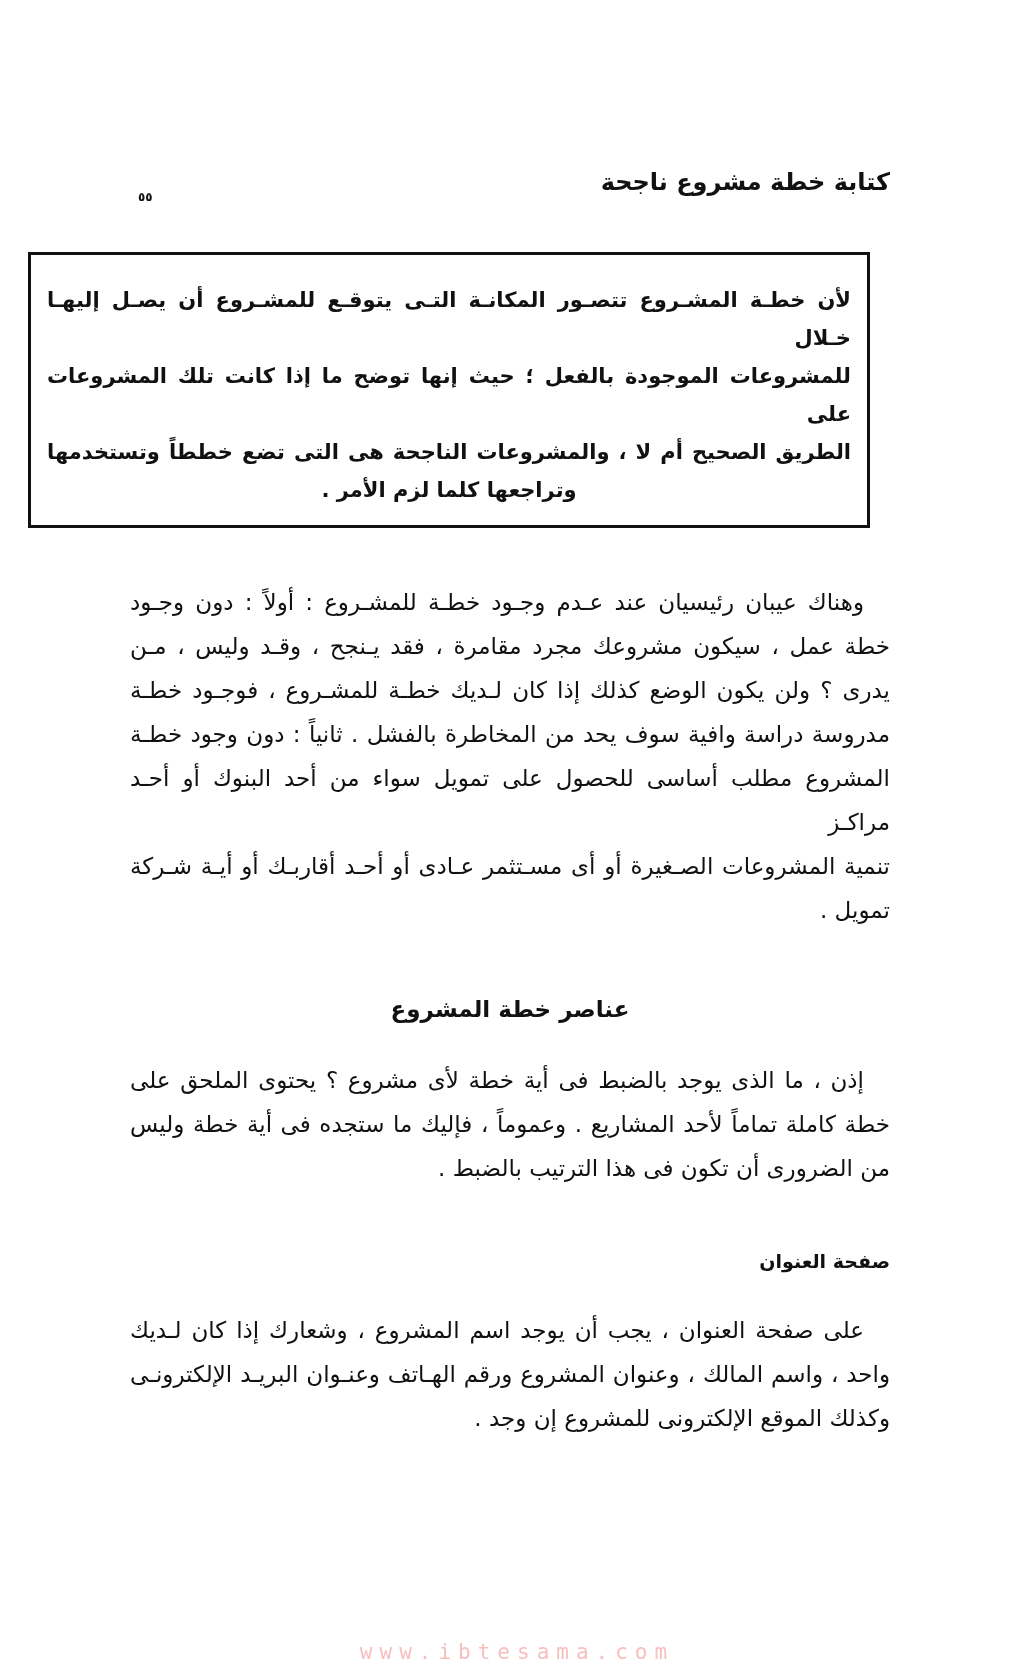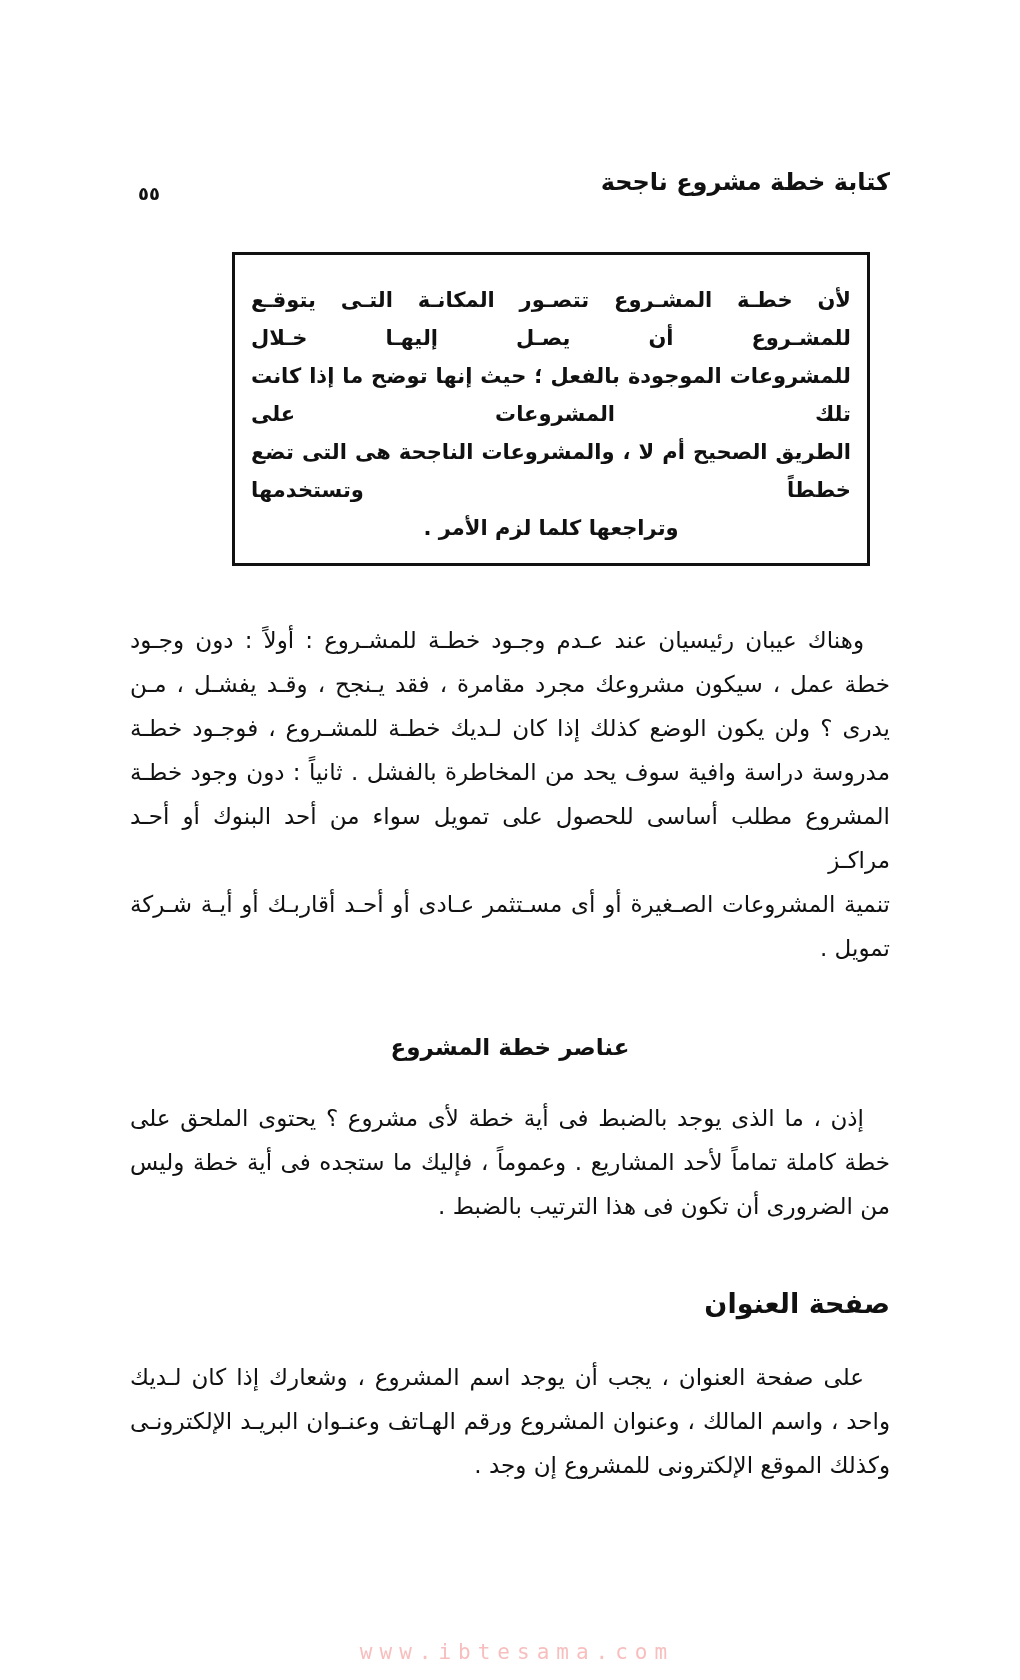--- a/index.html
+++ b/index.html
@@ -21,28 +21,28 @@
   .header .title {
     text-align: right;
     font-size: 24px;
     font-weight: bold;
     letter-spacing: 0.5px;
   }
   .header .pagenum {
     position: absolute;
     left: 8px;
     bottom: 2px;
-    font-size: 18px;
+    font-size: 12px;
     font-weight: bold;
   }
 
   
   .callout {
     box-sizing: border-box;
-    width: 638px;
+    width: 842px;
     margin: 46px 20px 0 auto;
     border: 3px solid #111111;
     padding: 26px 16px 16px 16px;
   }
   .callout .line {
     font-size: 21px;
     font-weight: bold;
     line-height: 38px;
   }
 
@@ -64,21 +64,21 @@
   
   .section-heading {
     margin: 64px 0 0 0;
     text-align: center;
     font-size: 23px;
     font-weight: bold;
   }
   .sub-heading {
     margin: 60px 0 0 0;
     text-align: right;
-    font-size: 27px;
+    font-size: 19px;
     font-weight: bold;
   }
 
   
   .watermark {
     position: absolute;
     bottom: 16px;
     left: 7px;
     width: 100%;
     text-align: center;
@@ -102,21 +102,21 @@
 
     <div class="callout">
       <div class="line">لأن خطـة المشـروع تتصـور المكانـة التـى يتوقـع للمشـروع أن يصـل إليهـا خـلال</div>
       <div class="line">للمشروعات الموجودة بالفعل ؛ حيث إنها توضح ما إذا كانت تلك المشروعات على</div>
       <div class="line">الطريق الصحيح أم لا ، والمشروعات الناجحة هى التى تضع خططاً وتستخدمها</div>
       <div class="line center">وتراجعها كلما لزم الأمر .</div>
     </div>
 
     <div class="para p1">
       <div class="line first">وهناك عيبان رئيسيان عند عـدم وجـود خطـة للمشـروع : أولاً : دون وجـود</div>
-      <div class="line">خطة عمل ، سيكون مشروعك مجرد مقامرة ، فقد يـنجح ، وقـد يفشـل ، مـن</div>
+      <div class="line">خطة عمل ، سيكون مشروعك مجرد مقامرة ، فقد يـنجح ، وقـد وليس ، مـن</div>
       <div class="line">يدرى ؟ ولن يكون الوضع كذلك إذا كان لـديك خطـة للمشـروع ، فوجـود خطـة</div>
       <div class="line">مدروسة دراسة وافية سوف يحد من المخاطرة بالفشل . ثانياً : دون وجود خطـة</div>
       <div class="line">المشروع مطلب أساسى للحصول على تمويل سواء من أحد البنوك أو أحـد مراكـز</div>
       <div class="line">تنمية المشروعات الصـغيرة أو أى مسـتثمر عـادى أو أحـد أقاربـك أو أيـة شـركة</div>
       <div class="line end">تمويل .</div>
     </div>
 
     <h1 class="section-heading">عناصر خطة المشروع</h1>
 
     <div class="para p2">

